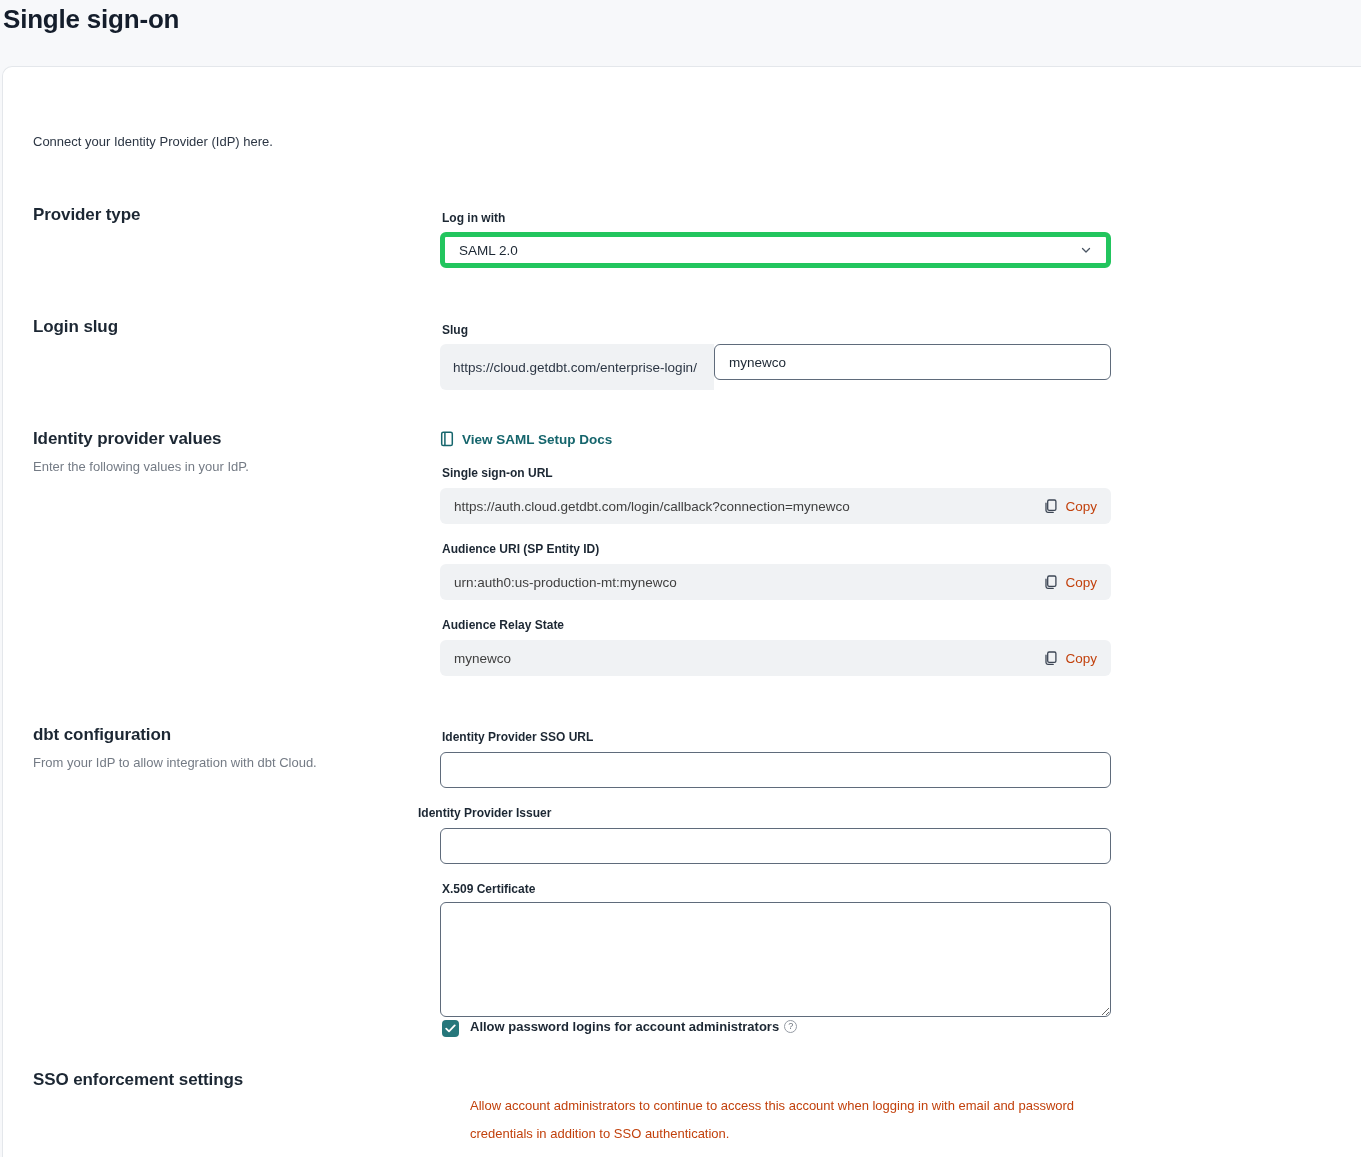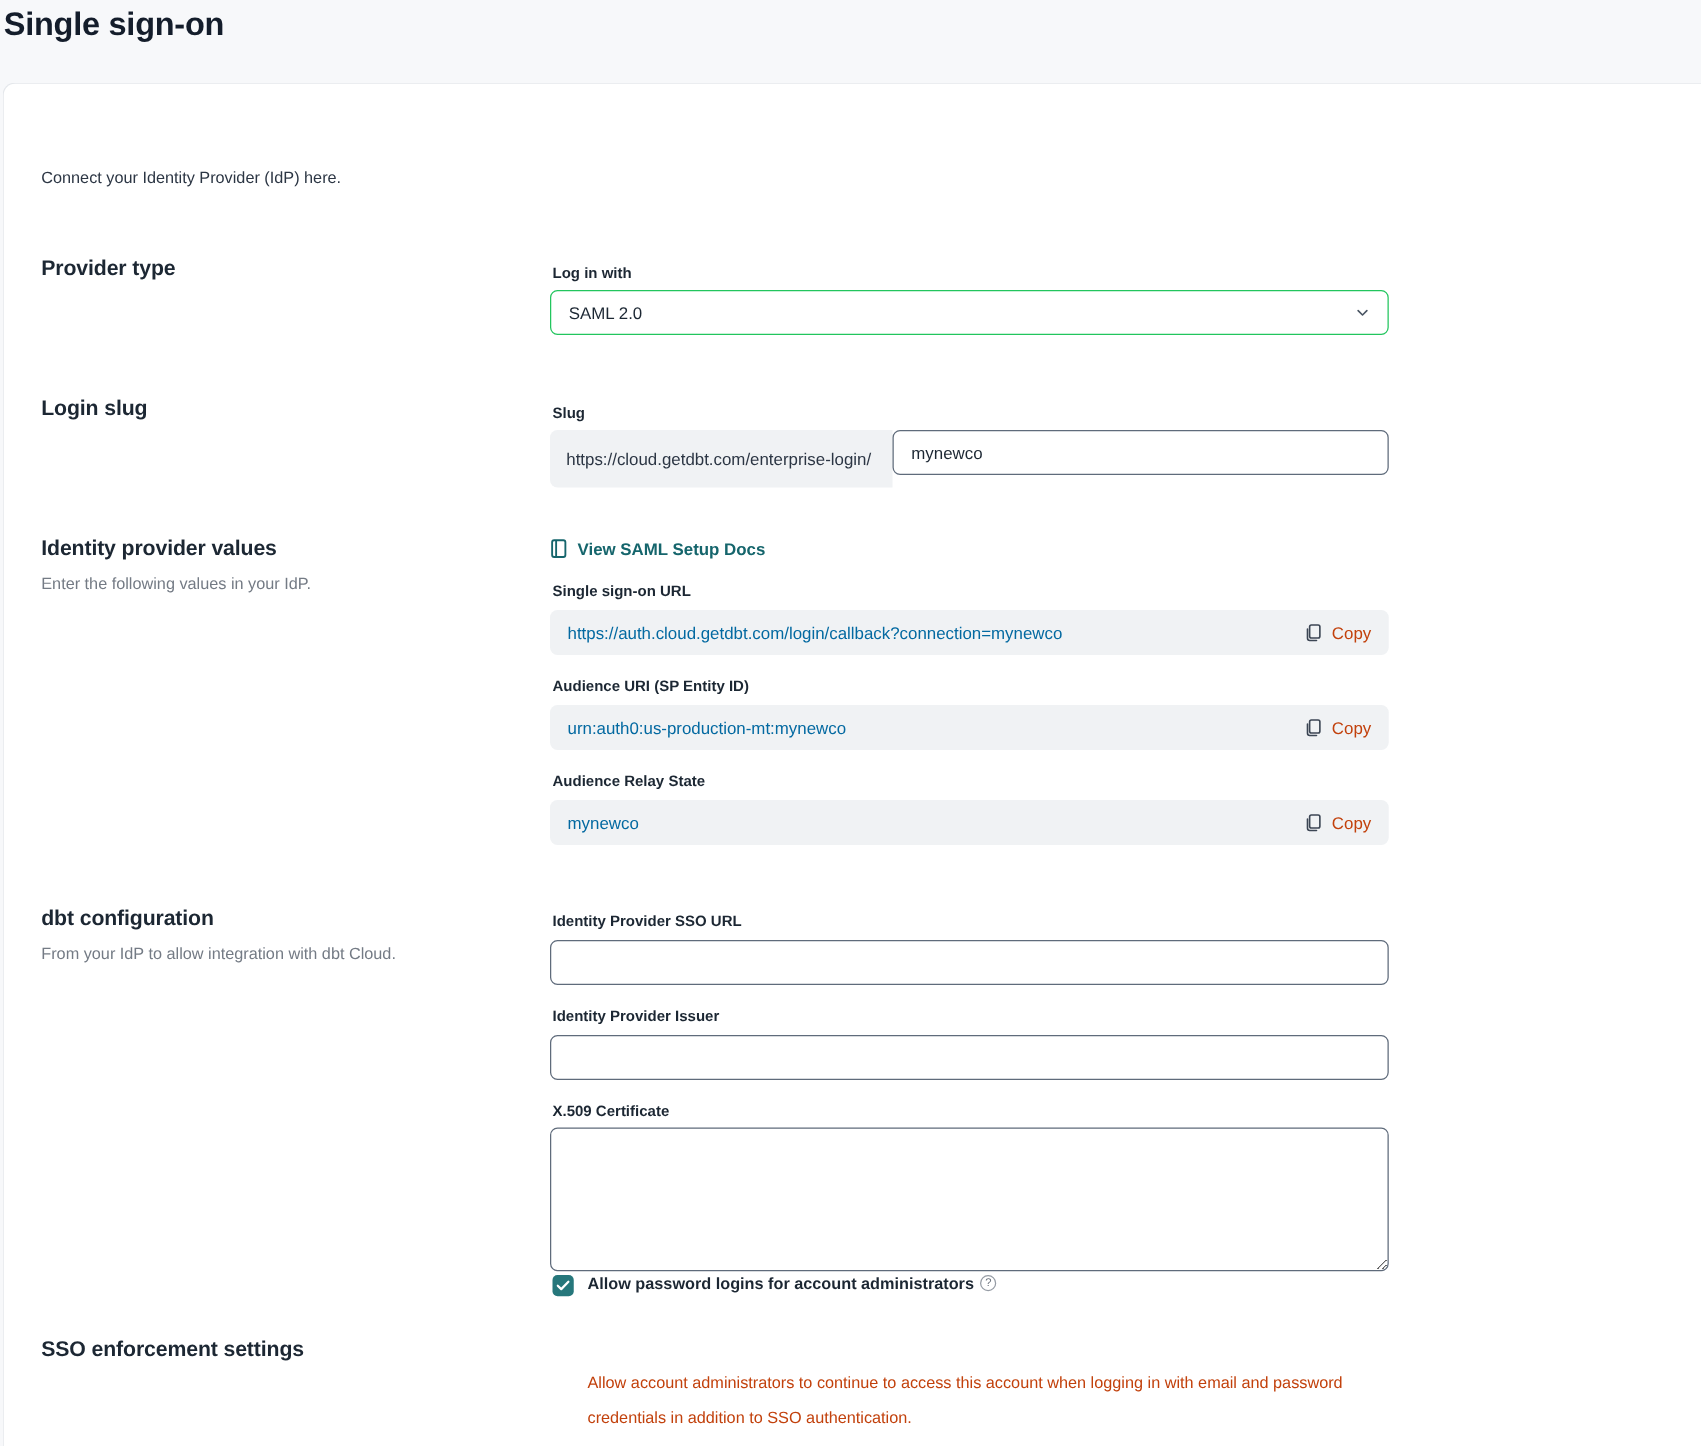--- a/index.html
+++ b/index.html
@@ -27,21 +27,21 @@
   .intro { left: 30px; top: 67px; font-size: 13px; color: #2c3644; }
   .section-heading {
     font-size: 17px; font-weight: 700; color: #1c2733; letter-spacing: -0.1px;
   }
   .section-sub { font-size: 13px; color: #747b85; }
   .field-label {
     font-size: 12px; font-weight: 700; color: #1c2733;
   }
   .selectbox {
     left: 437px; top: 165px; width: 671px; height: 36px;
-    border: 1px solid #22c55e; border-radius: 6px; background: #fff;
+    border: 5px solid #22c55e; border-radius: 6px; background: #fff;
     display: flex; align-items: center; justify-content: space-between;
     padding: 0 14px; cursor: pointer;
   }
   .selectbox .sel-value { font-size: 13.5px; color: #1c2733; }
   .slug-row { left: 437px; top: 277px; width: 671px; height: 36px; display: flex; }
   .slug-prefix {
     width: 274px; height: 46px; background: #f0f2f4;
     border-radius: 6px 0 0 6px;
     display: flex; align-items: center; padding: 0 13px;
     font-size: 13.5px; color: #2c3644; white-space: nowrap;
@@ -56,21 +56,21 @@
     left: 437px; top: 364px;
     display: inline-flex; align-items: flex-end; gap: 8px;
     color: #15656c; font-size: 13.5px; font-weight: 700;
     text-decoration: none; cursor: pointer;
   }
   .copy-field {
     width: 671px; height: 36px; background: #f0f2f4; border-radius: 6px;
     display: flex; align-items: center; justify-content: space-between;
     padding: 0 14px;
   }
-  .copy-field .cf-value { font-size: 13.5px; color: #0369a1; }
+  .copy-field .cf-value { font-size: 13.5px; color: #404040; }
   .copy-btn {
     display: inline-flex; align-items: flex-end; gap: 7px;
     background: transparent; border: none; cursor: pointer;
     font-size: 13.5px; color: #c2410c; font-family: "Liberation Sans", sans-serif;
   }
   .text-input {
     width: 671px; height: 36px;
     border: 1px solid #5f6b7b; border-radius: 6px; background: #fff;
     padding: 0 14px; font-size: 13.5px; color: #1c2733;
     font-family: "Liberation Sans", sans-serif; outline: none;
@@ -180,21 +180,21 @@
       <span>Copy</span>
     </button>
   </div>
 
   <div class="abs section-heading" style="left:30px; top:658px;">dbt configuration</div>
   <div class="abs section-sub" style="left:30px; top:688px;">From your IdP to allow integration with dbt Cloud.</div>
 
   <div class="abs field-label" style="left:439px; top:663px;">Identity Provider SSO URL</div>
   <input class="abs text-input" style="left: 437px; top: 685px;" type="text" value="">
 
-  <div class="abs field-label" style="left:439px; top:739px;">Identity Provider Issuer</div>
+  <div class="abs field-label" style="left:415px; top:739px;">Identity Provider Issuer</div>
   <input class="abs text-input" style="left: 437px; top: 761px;" type="text" value="">
 
   <div class="abs field-label" style="left:439px; top:815px;">X.509 Certificate</div>
   <textarea class="abs cert-textarea" style="left: 437px; top: 835px;"></textarea>
 
   <div class="abs section-heading" style="left:30px; top:1003px;">SSO enforcement settings</div>
 
   <div class="abs cb-row">
     <span class="checkbox">
       <svg width="11" height="9" viewBox="0 0 11 9" fill="none">

